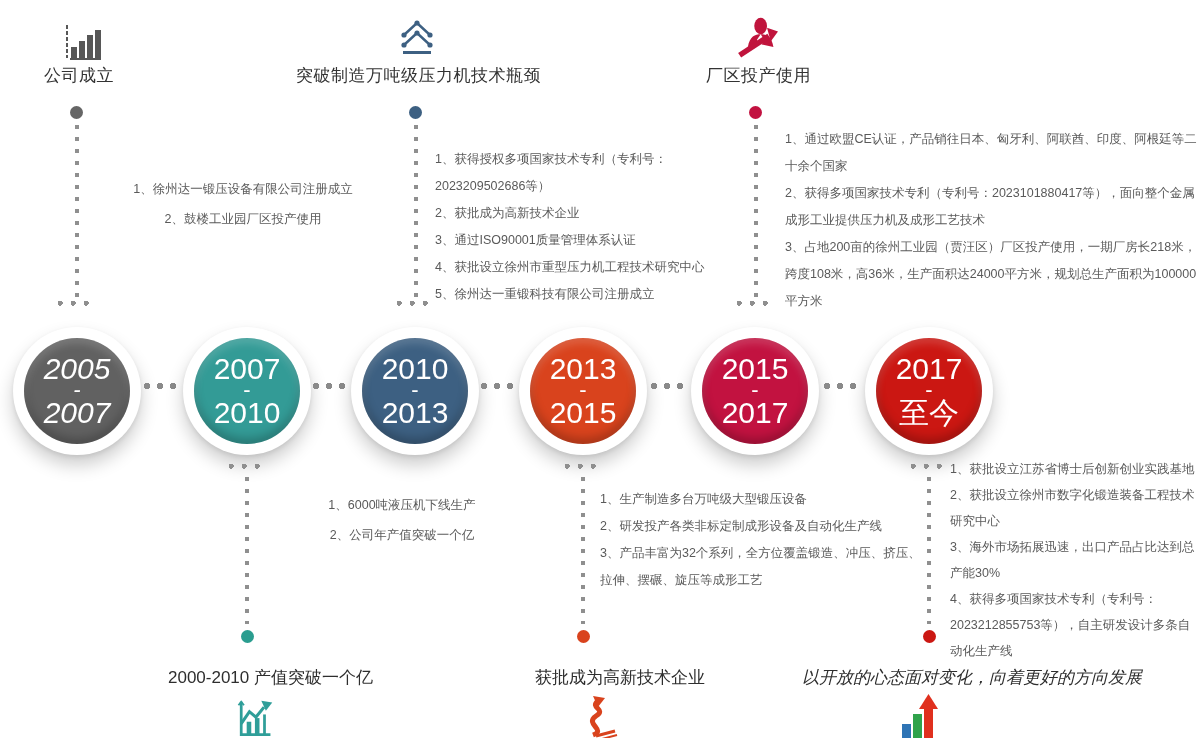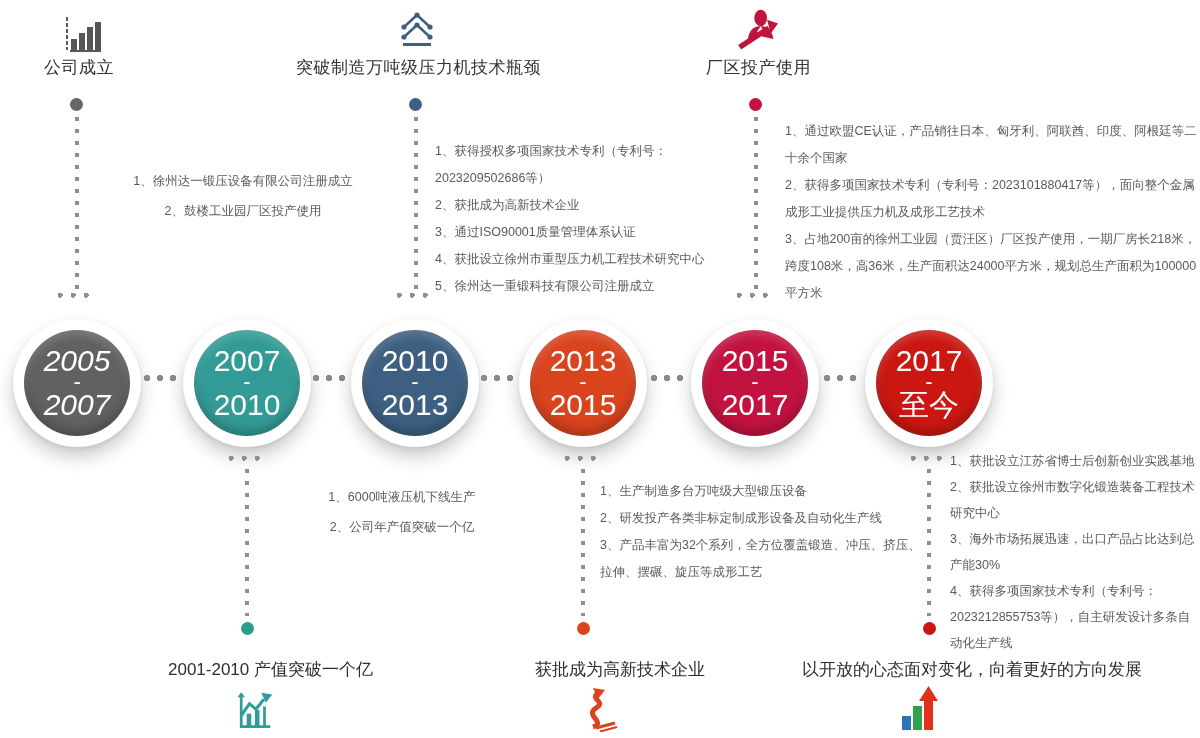--- a/index.html
+++ b/index.html
@@ -1,19 +1,19 @@
 <!DOCTYPE html>
 <html><head>
 <meta charset="utf-8">
 <style>
   * { margin:0; padding:0; box-sizing:border-box; }
   html,body { background:#ffffff; }
   body { font-family:"Liberation Sans", sans-serif; }
   #page { position:relative; width:1200px; height:738px; background:#fff; overflow:hidden; }
-  .abs { position:absolute; }
+  .abs { position:absolute;margin-top:8px; }
 
   .hdr-title { font-size:17px; color:#333; letter-spacing:0.5px; }
   .center { text-align:right; }
 
   .list { font-size:12.5px; color:#5a5a5a; }
   .list p { margin:0; }
   .lh27 { line-height:27px; }
   .lh26 { line-height:26px; }
   .lh30 { line-height:30px;text-align:center; }
 
@@ -164,21 +164,21 @@
     </div>
   </div>
 
   <div class="abs hdots" style="left:228px; top:455px;"></div>
   <div class="abs vdots" style="left:244px; top:468px; height:148px;"></div>
   <div class="abs big-dot" style="left: 241px; top: 622px; background: rgb(42, 157, 143);"></div>
   <div class="abs list lh30" style="left:272px; top:482px; width:260px;">
     <p>1、6000吨液压机下线生产</p>
     <p>2、公司年产值突破一个亿</p>
   </div>
-  <div class="abs caption center" style="left:133px; top:658px; width:240px;">2001-2010 产值突破一个亿</div>
+  <div class="abs caption center" style="left:133px; top:658px; width:240px;">2000-2010 产值突破一个亿</div>
   <div class="abs" style="left:233px; top:690px;">
     <svg width="42" height="42" viewBox="0 0 44 46">
       <g stroke="#2f9e99" fill="none">
         <path d="M8,4 L8,40 L40,40" stroke-width="3"></path>
         <path d="M5,8 L8,4 L11,8" stroke-width="2"></path>
       </g>
       <g fill="#2f9e99">
         <rect x="14" y="26" width="5" height="14"></rect>
         <rect x="23" y="22" width="5" height="18"></rect>
         <rect x="32" y="18" width="3" height="22"></rect>
@@ -208,21 +208,21 @@
 
   <div class="abs hdots" style="left:910px; top:455px;"></div>
   <div class="abs vdots" style="left:926px; top:468px; height:148px;"></div>
   <div class="abs big-dot" style="left: 923px; top: 622px; background: rgb(203, 23, 18);"></div>
   <div class="abs list lh26" style="left:950px; top:448px; width:252px;">
     <p>1、获批设立江苏省博士后创新创业实践基地</p>
     <p>2、获批设立徐州市数字化锻造装备工程技术研究中心</p>
     <p>3、海外市场拓展迅速，出口产品占比达到总产能30%</p>
     <p>4、获得多项国家技术专利（专利号：2023212855753等），自主研发设计多条自动化生产线</p>
   </div>
-  <div class="abs caption center" style="left:772px; top:658px; width:370px;">以开放的心态面对变化，向着更好的方向发展</div>
+  <div class="abs caption center" style="left:772px; top:658px; width:370px;font-style:italic;">以开放的心态面对变化，向着更好的方向发展</div>
   <div class="abs" style="left:898px; top:684px;">
     <svg width="44" height="48" viewBox="0 0 42 48">
       <rect x="3" y="32" width="9" height="14" fill="#2e74b5"></rect>
       <rect x="14" y="22" width="9" height="24" fill="#2fa34b"></rect>
       <rect x="25" y="16" width="9" height="30" fill="#e0301e"></rect>
       <polygon points="20,17 29.5,2 39,17" fill="#e0301e"></polygon>
     </svg>
   </div>
 
 </div>

